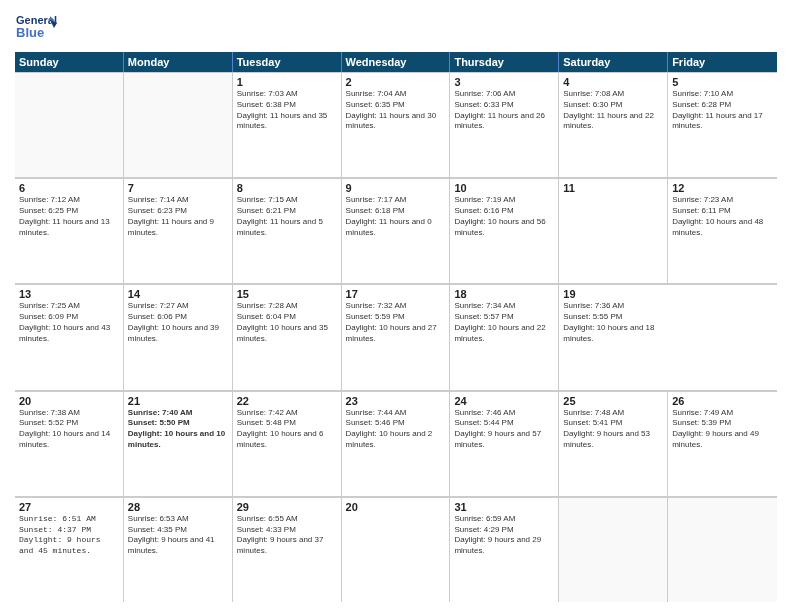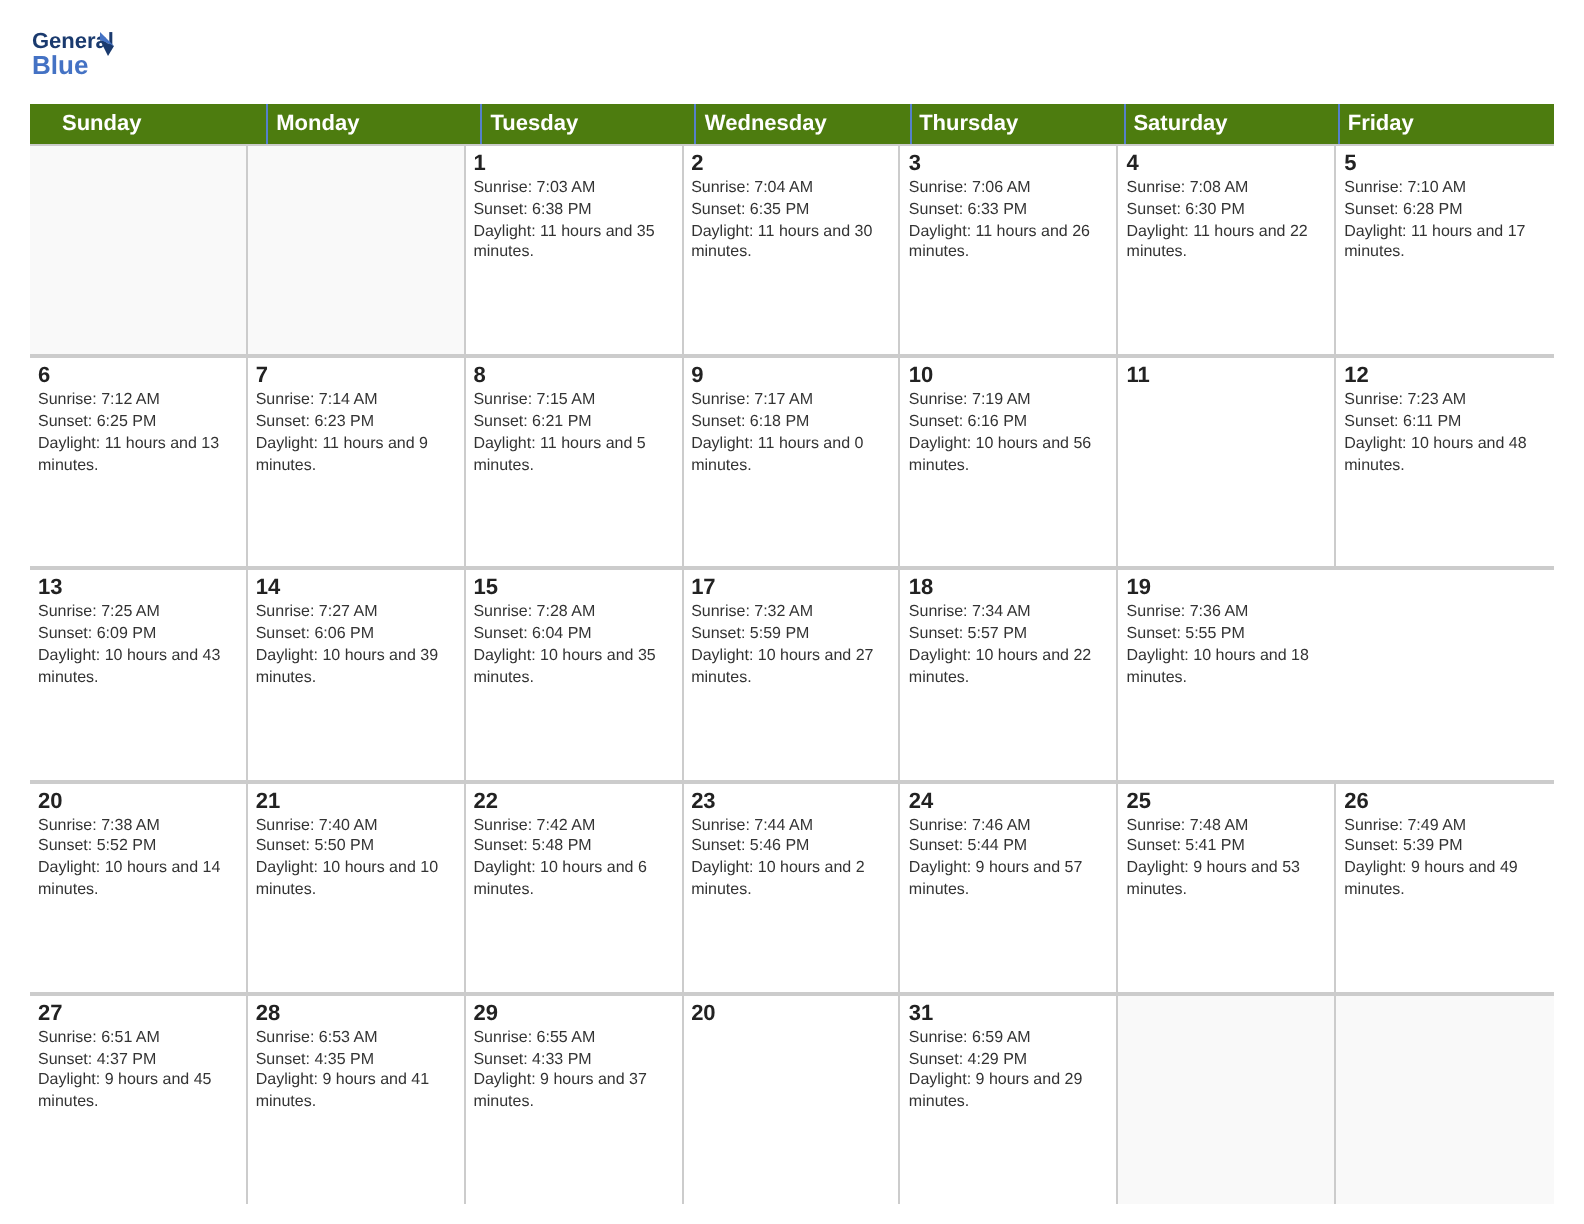--- a/index.html
+++ b/index.html
@@ -42,22 +42,21 @@
       color: #444;
     }
     .calendar {
       flex: 1;
       display: flex;
       flex-direction: column;
     }
     .calendar-header-row {
       display: grid;
       grid-template-columns: repeat(7, 1fr);
-      background: #4d7c0f;
-      padding-left: 12px;
+      background: #0c4a6e;
     }
     .day-header {
       color: #fff;
       font-size: 11px;
       font-weight: bold;
       padding: 4px 4px;
       text-align: left;
       border-right: 1px solid #5580cc;
     }
     .day-header:last-child { border-right: none; }
@@ -245,21 +244,21 @@
         </div>
         <div class="week-row border-top-row">
           <div class="day-cell">
             <span class="day-number">20</span>
             <div class="day-info" style="white-space: pre-line;">Sunrise: 7:38 AM
 Sunset: 5:52 PM
 Daylight: 10 hours and 14 minutes.</div>
           </div>
           <div class="day-cell">
             <span class="day-number">21</span>
-            <div class="day-info" style="white-space: pre-line;">Sunrise: 7:40 AM
+            <div class="day-info" style="white-space: pre-line; font-weight: bold;">Sunrise: 7:40 AM
 Sunset: 5:50 PM
 Daylight: 10 hours and 10 minutes.</div>
           </div>
           <div class="day-cell">
             <span class="day-number">22</span>
             <div class="day-info" style="white-space: pre-line;">Sunrise: 7:42 AM
 Sunset: 5:48 PM
 Daylight: 10 hours and 6 minutes.</div>
           </div>
           <div class="day-cell">
@@ -283,21 +282,21 @@
           <div class="day-cell">
             <span class="day-number">26</span>
             <div class="day-info" style="white-space: pre-line;">Sunrise: 7:49 AM
 Sunset: 5:39 PM
 Daylight: 9 hours and 49 minutes.</div>
           </div>
         </div>
         <div class="week-row border-top-row">
           <div class="day-cell">
             <span class="day-number">27</span>
-            <div class="day-info" style="white-space: pre-line;">Sunrise: 6:51 AM
+            <div class="day-info" style="white-space: pre-line; font-family: Liberation Mono, monospace;">Sunrise: 6:51 AM
 Sunset: 4:37 PM
 Daylight: 9 hours and 45 minutes.</div>
           </div>
           <div class="day-cell">
             <span class="day-number">28</span>
             <div class="day-info" style="white-space: pre-line;">Sunrise: 6:53 AM
 Sunset: 4:35 PM
 Daylight: 9 hours and 41 minutes.</div>
           </div>
           <div class="day-cell">

